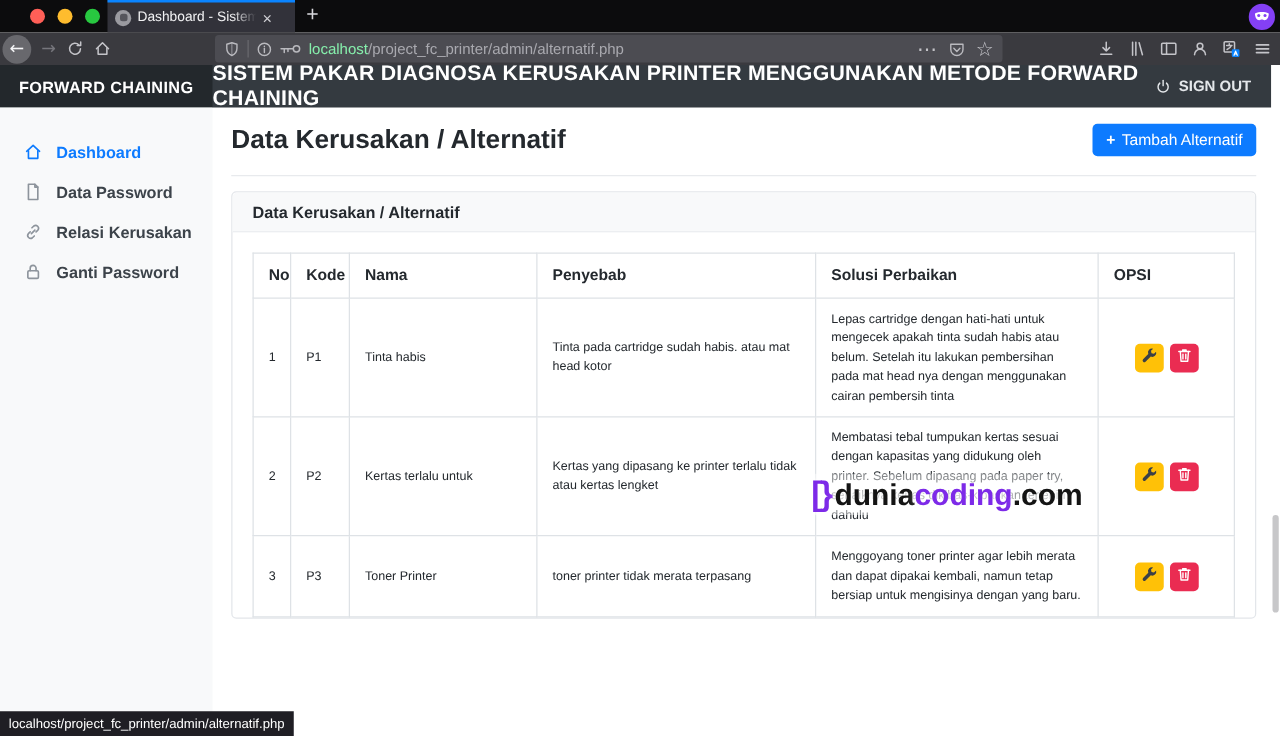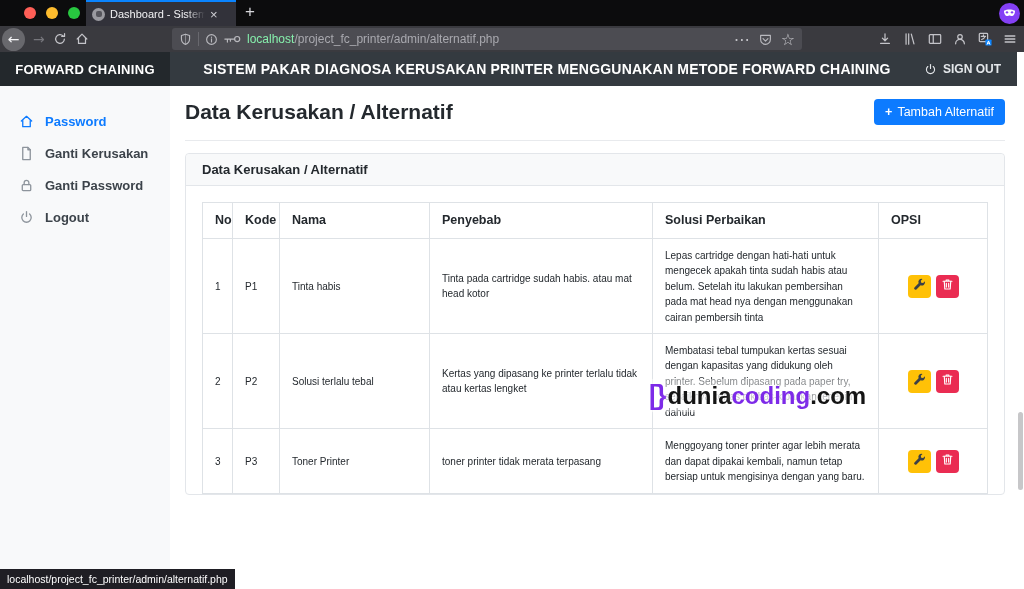--- a/index.html
+++ b/index.html
@@ -45,21 +45,21 @@
   .url-right{display:flex;align-items:center;gap:9px;color:#c2c2c7}
   .glyph{font-family:"DejaVu Sans",sans-serif}
   .toolbar-right{position:absolute;right:7px;top:0;height:26px;display:flex;align-items:center;gap:11px;color:#c6c6cb}
   .toolbar-right .nav-ic svg{width:14px;height:14px}
   .translate-wrap{position:relative}
   
   .app{position:absolute;left:0;top:52px;width:1017px;height:537px;background:#fff}
   .app-header{display:flex;height:34px;background:#343a40;align-items:stretch}
   .brand{width:170px;background:#23282c;color:#fff;font-weight:bold;font-size:13px;
     display:grid;place-items:center;letter-spacing:.3px}
-  .app-title{flex:1;color:#fff;font-size:14px;font-weight:bold;display:flex;align-items:center;
+  .app-title{flex:1;color:#fff;font-size:17px;font-weight:bold;display:flex;align-items:center;
     justify-content:center;letter-spacing:.2px}
   .signout{color:#e4e7ea;font-size:12px;font-weight:bold;display:flex;align-items:center;gap:6px;padding-right:16px}
   .signout .ic{display:grid;place-items:center}
   .signout svg{width:13px;height:13px}
   .app-body{display:flex;height:503px}
   .sidebar{width:170px;background:#f8f9fa;padding-top:19px;flex:0 0 auto}
   .sb-item{height:32px;display:flex;align-items:center;gap:11px;padding-left:19px;
     font-size:13px;color:#3c434a;font-weight:600;cursor:default}
   .sb-item .ic{color:#8d949c;display:grid;place-items:center;width:15px}
   .sb-item svg{width:15px;height:15px}
@@ -237,48 +237,49 @@
     </div>
     <div class="app-body">
       <aside class="sidebar" id="sidebar">
           <div class="sb-item active">
     <span class="ic">
               <svg viewBox="0 0 16 16" fill="none" stroke="currentColor" stroke-width="1.4" stroke-linecap="round" stroke-linejoin="round">
                 <path d="M2.5 7.5 8 2.5l5.5 5"></path>
                 <path d="M4 7v6.5h8V7"></path>
               </svg>
             </span>
-    <span class="lbl">Password</span>
+    <span class="lbl">Dashboard</span>
   </div>
           <div class="sb-item">
     <span class="ic">
               <svg viewBox="0 0 16 16" fill="none" stroke="currentColor" stroke-width="1.4" stroke-linecap="round" stroke-linejoin="round">
                 <path d="M4 1.5h5.5L12 4v10.5H4z"></path>
                 <path d="M9.5 1.5V4H12"></path>
               </svg>
             </span>
-    <span class="lbl">Ganti Kerusakan</span>
+    <span class="lbl">Data Password</span>
+  </div>
+          <div class="sb-item">
+    <span class="ic">
+              <svg viewBox="0 0 16 16" fill="none" stroke="currentColor" stroke-width="1.4" stroke-linecap="round" stroke-linejoin="round">
+                <path d="M6.5 9.5 9.5 6.5"></path>
+                <path d="M7 4.5 8.6 3a2.5 2.5 0 0 1 3.5 3.5L10.5 8"></path>
+                <path d="M9 11.5 7.4 13a2.5 2.5 0 0 1-3.5-3.5L5.5 8"></path>
+              </svg>
+            </span>
+    <span class="lbl">Relasi Kerusakan</span>
   </div>
           <div class="sb-item">
     <span class="ic">
               <svg viewBox="0 0 16 16" fill="none" stroke="currentColor" stroke-width="1.4" stroke-linecap="round" stroke-linejoin="round">
                 <rect x="3.5" y="7" width="9" height="6.5" rx="1"></rect>
                 <path d="M5.5 7V5a2.5 2.5 0 0 1 5 0v2"></path>
               </svg>
             </span>
     <span class="lbl">Ganti Password</span>
-  </div>
-          <div class="sb-item">
-    <span class="ic">
-              <svg viewBox="0 0 16 16" fill="none" stroke="currentColor" stroke-width="1.4" stroke-linecap="round" stroke-linejoin="round">
-                <path d="M8 1.8v5"></path>
-                <path d="M4.7 4.3a5 5 0 1 0 6.6 0"></path>
-              </svg>
-            </span>
-    <span class="lbl">Logout</span>
   </div>
         </aside>
       <main class="content">
         <div class="content-head">
           <div class="page-title">Data Kerusakan / Alternatif</div>
           <button class="btn-add">
             <span class="plus">+</span>
             <span>Tambah Alternatif</span>
           </button>
         </div>
@@ -325,21 +326,21 @@
                               <path d="M4 4l.7 9.5h6.6L12 4"></path>
                               <path d="M6.6 6.5v4.7M9.4 6.5v4.7"></path>
                             </svg></span>
                         </button>
       </div>
     </td>
   </tr>
                   <tr>
     <td>2</td>
     <td>P2</td>
-    <td>Solusi terlalu tebal</td>
+    <td>Kertas terlalu untuk</td>
     <td>Kertas yang dipasang ke printer terlalu tidak atau kertas lengket</td>
     <td>Membatasi tebal tumpukan kertas sesuai dengan kapasitas yang didukung oleh printer. Sebelum dipasang pada paper try, sebaiknya kertas dikibas-kibaskan terlebih dahulu</td>
     <td>
       <div class="opsi-wrap">
         <button class="btn-sq btn-edit">
                           <span><svg viewBox="0 0 16 16" fill="currentColor">
                               <path d="M14.6 4.1a3.9 3.9 0 0 1-5.2 4.8L4.2 14a1.7 1.7 0 0 1-2.4-2.4l5.1-5.2a3.9 3.9 0 0 1 4.8-5.2L9.6 3.3l.5 2.4 2.4.5z"></path>
                             </svg></span>
                         </button>
         <button class="btn-sq btn-del">

